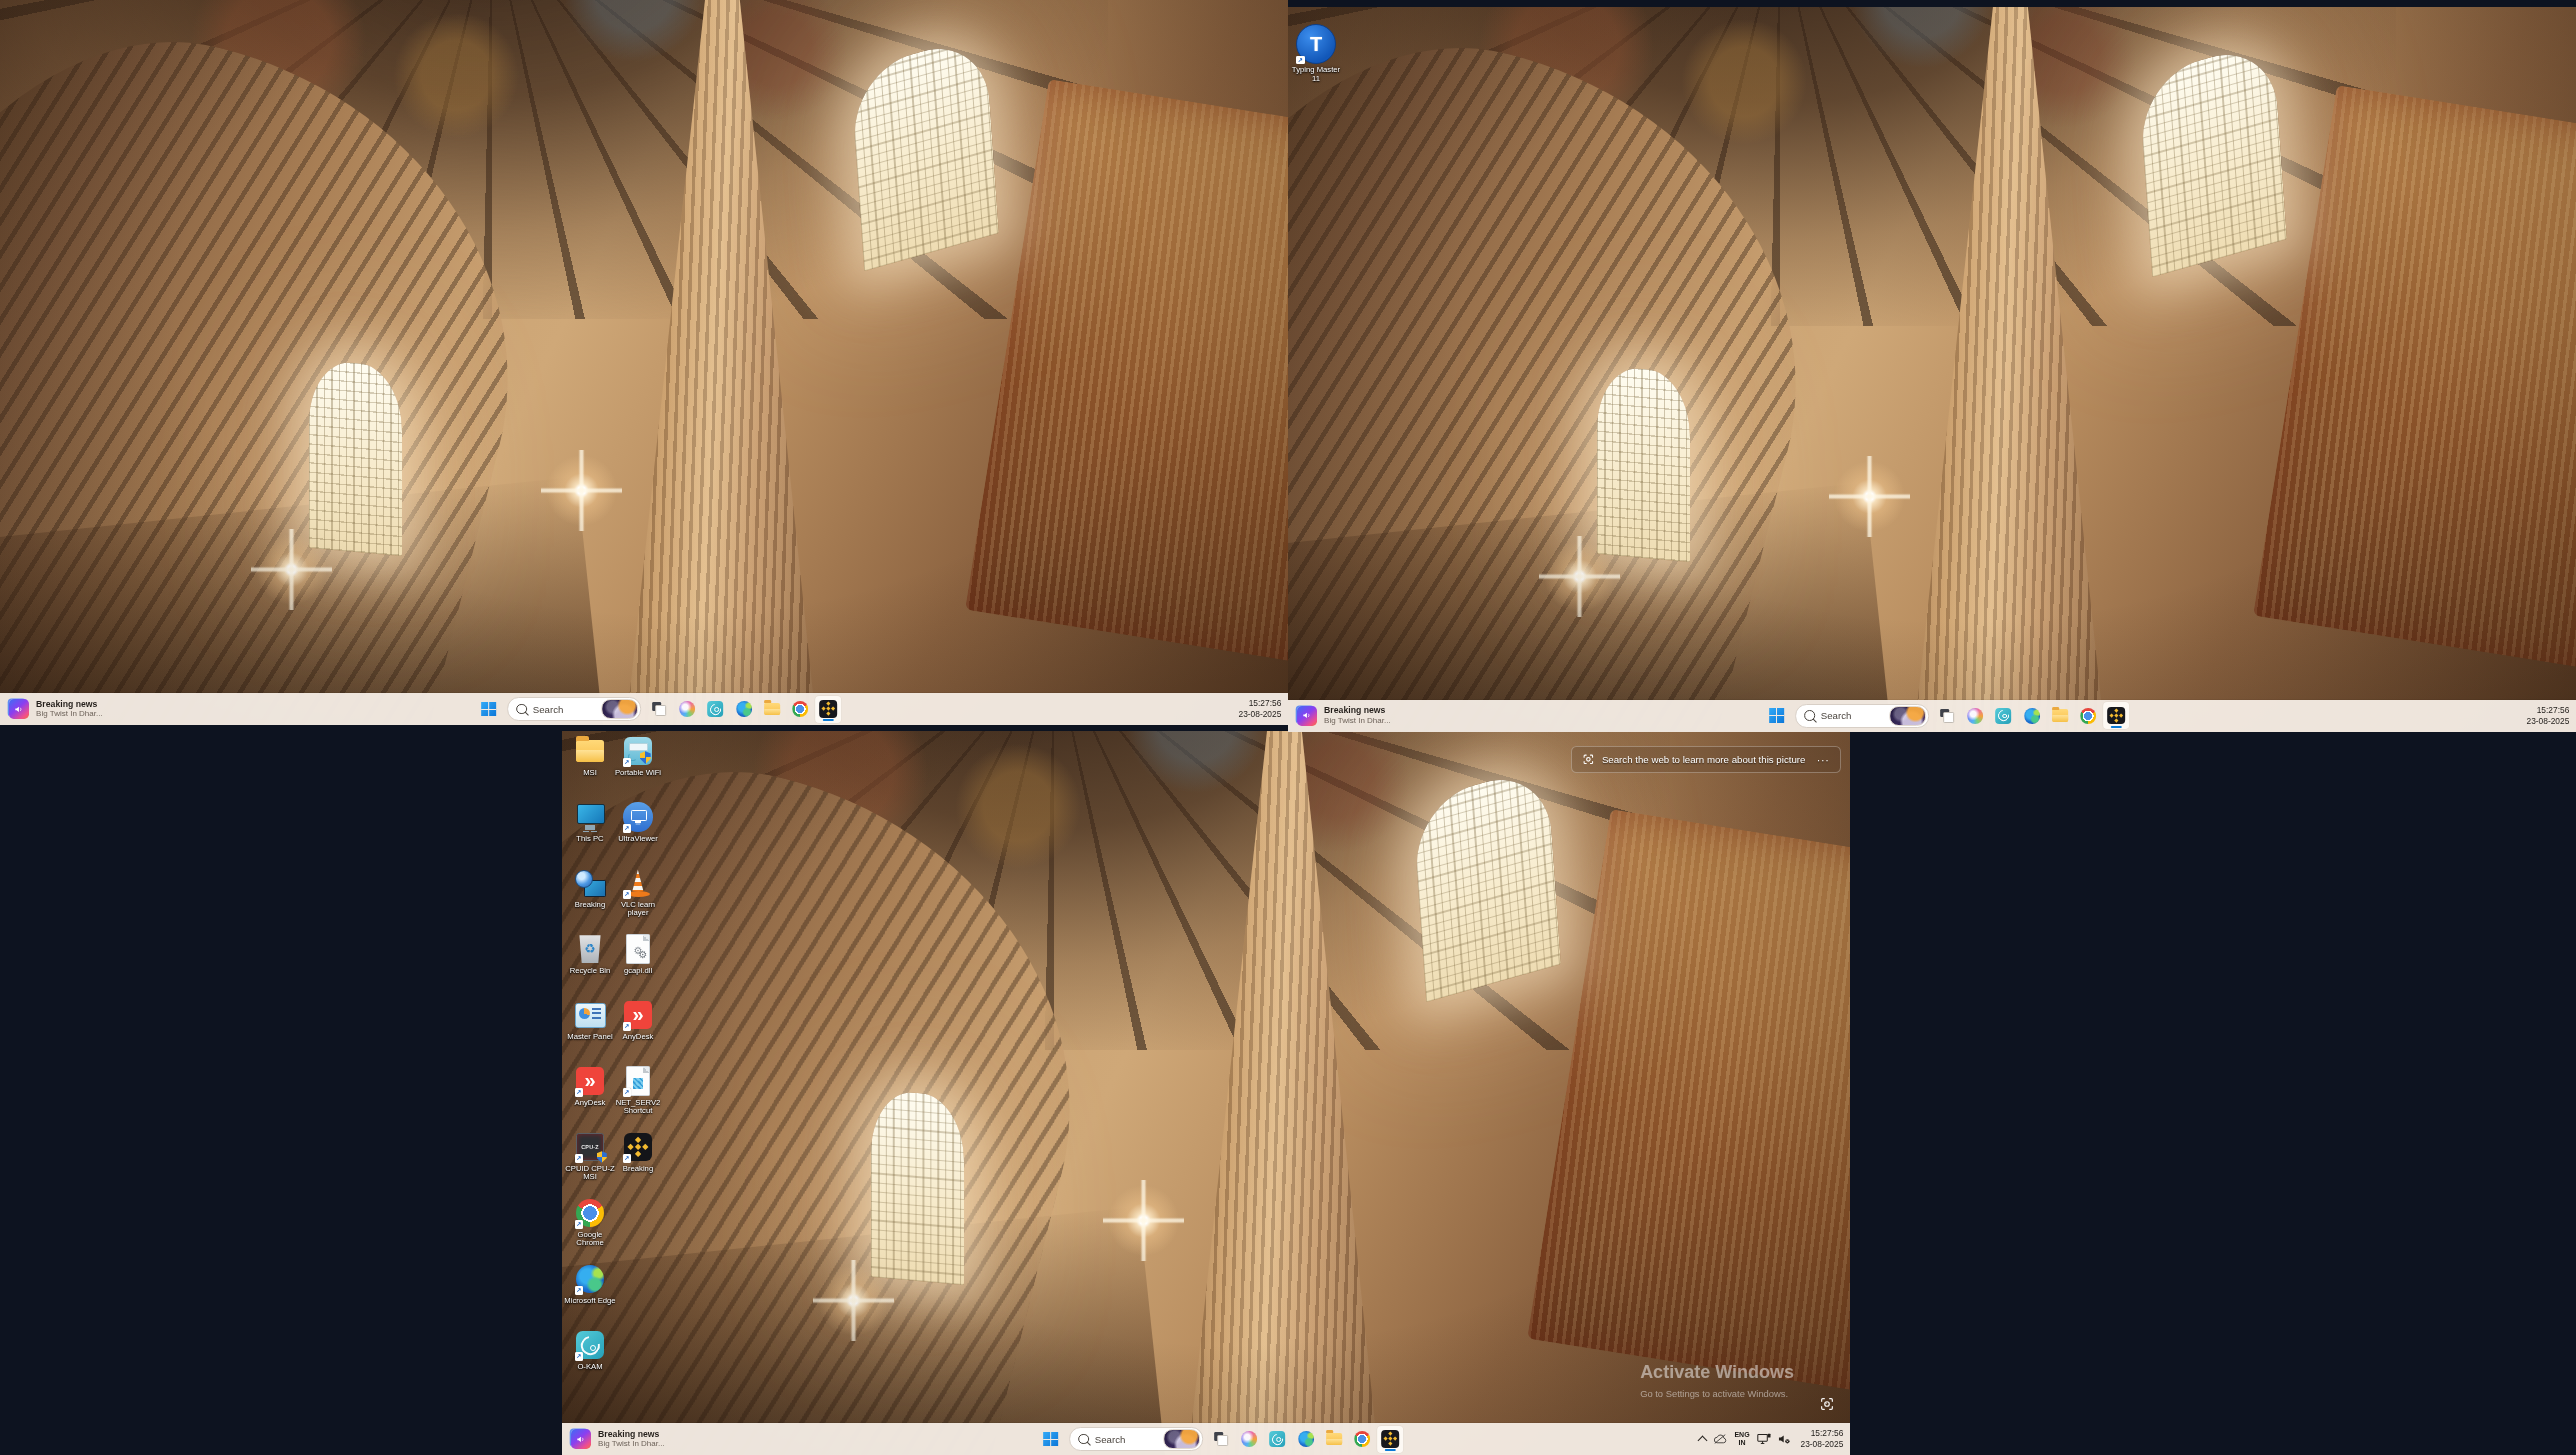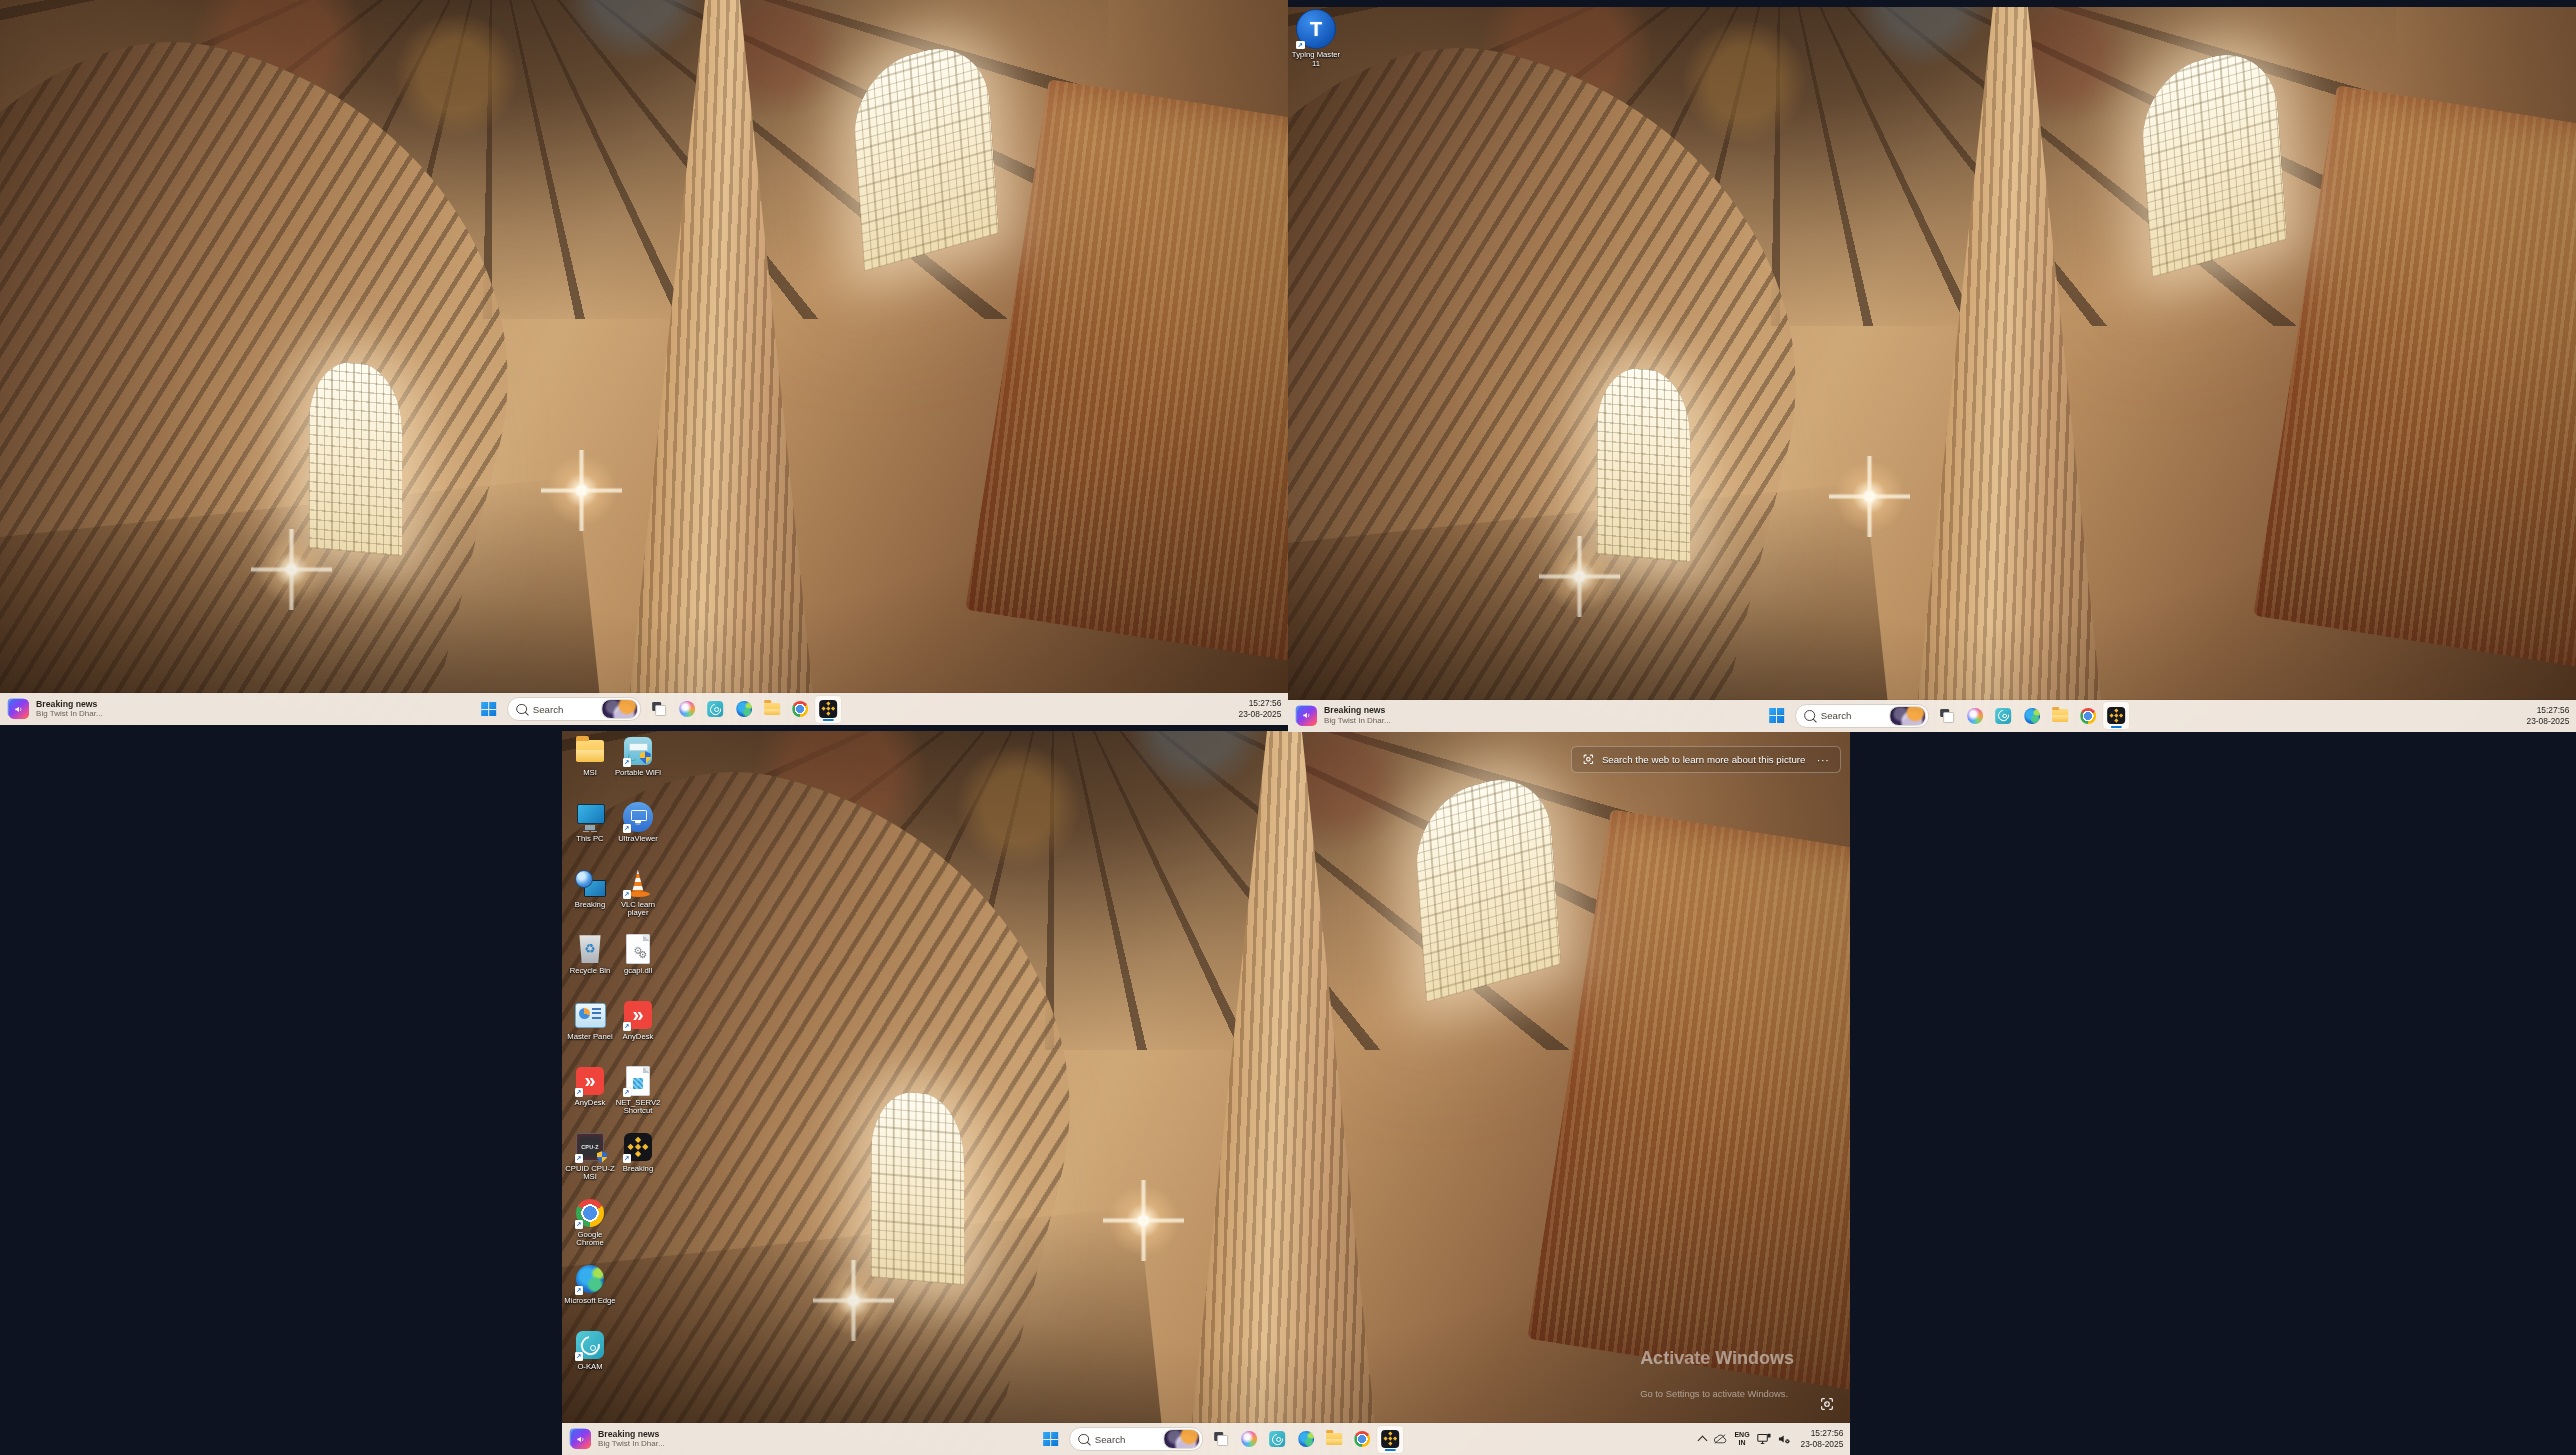--- a/index.html
+++ b/index.html
@@ -181,32 +181,32 @@
     radial-gradient(circle at 80% 30%, #a6e24f 0 14%, transparent 26%),
     radial-gradient(circle at 40% 40%, #35aef0 0 30%, #1b6fd0 55%, #0c50a8 100%);}
   .dg-okam{width:28px;height:28px;border-radius:6.7px;background:linear-gradient(135deg,#55cbd9,#26a0b8);}
   .dg-okam::before{content:"";position:absolute;inset:4.7px;border:2px solid rgba(255,255,255,.95);border-radius:50%;border-top-color:transparent;transform:rotate(35deg);}
   .dg-okam::after{content:"";position:absolute;right:8px;bottom:8.7px;width:4px;height:4px;border:1.7px solid #fff;border-radius:50%;}
   .dg-typing{width:38px;height:38px;border-radius:50%;background:radial-gradient(circle at 35% 30%,#3b8ded,#1257b8 72%);
     display:flex;align-items:center;justify-content:center;border:0.7px solid #0d3f8a;}
   .dg-typing::before{content:"T";color:#fff;font-weight:bold;font-size:20px;text-shadow:0 0 1.3px #9cc4f2;}
 
   
-  .m2-icons{position:absolute;left:4px;top:0;z-index:3;display:flex;flex-direction:column;gap:2.7px;}
+  .m2-icons{position:absolute;left:4px;top:15px;z-index:3;display:flex;flex-direction:column;gap:2.7px;}
   .m2-icons .di{height:auto;}
   .m2-icons .di-img{width:40px;height:40px;}
 
   
   .spotlight-pill{position:absolute;top:14.8px;right:9.4px;height:25.5px;z-index:3;display:flex;align-items:center;gap:7.4px;
     padding:0 10px;border-radius:5.4px;background:rgba(70,52,38,.22);border:0.7px solid rgba(255,255,255,.28);
     color:#fff;font-size:9.7px;text-shadow:0 0.7px 1.3px rgba(0,0,0,.65);cursor:default;}
   .spotlight-dots{font-size:10.7px;letter-spacing:0.7px;margin-left:4px;}
   .watermark{position:absolute;right:56px;bottom:56px;z-index:3;color:rgba(250,250,250,.5);pointer-events:none;}
   .wm-1{font-size:18px;font-weight:700;}
-  .wm-2{font-size:9.4px;margin-top:19px;}
+  .wm-2{font-size:9.4px;margin-top:5px;}
   .spotlight-corner{position:absolute;right:14.8px;bottom:43px;z-index:3;opacity:.95;}
 
   .svgicon{display:flex;align-items:center;justify-content:center;}
 </style>
 </head>
 <body>
 
 <div class="stage">
 
   <section class="monitor" id="m1">

